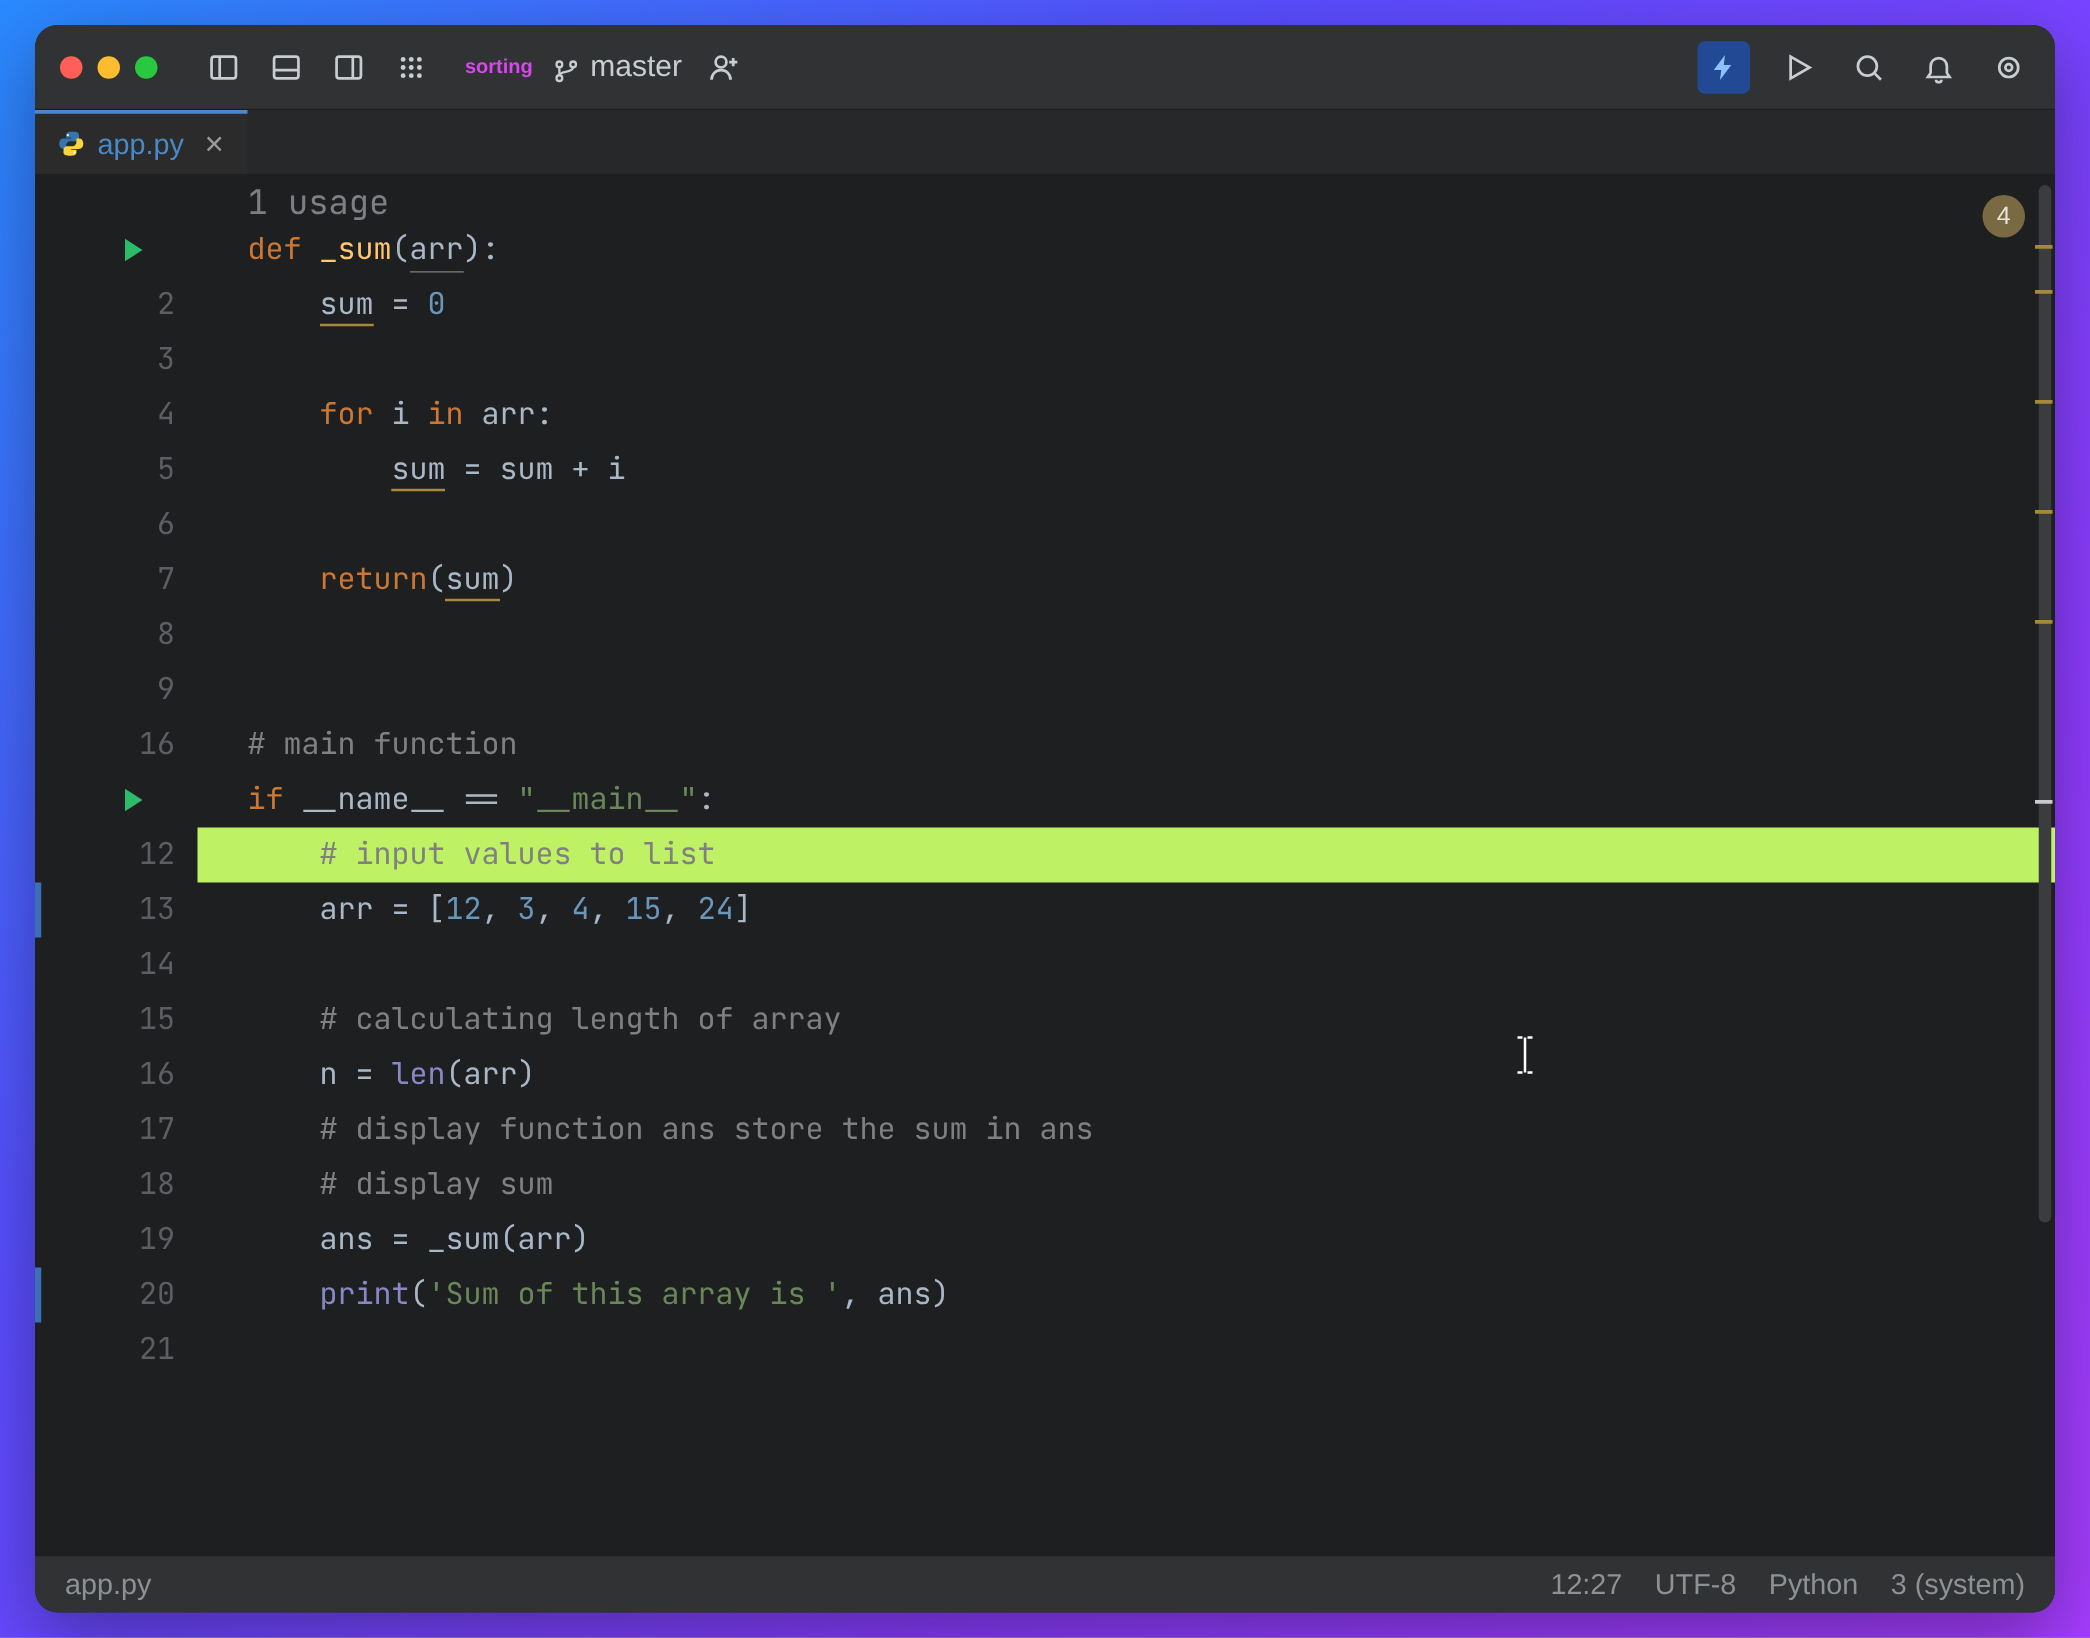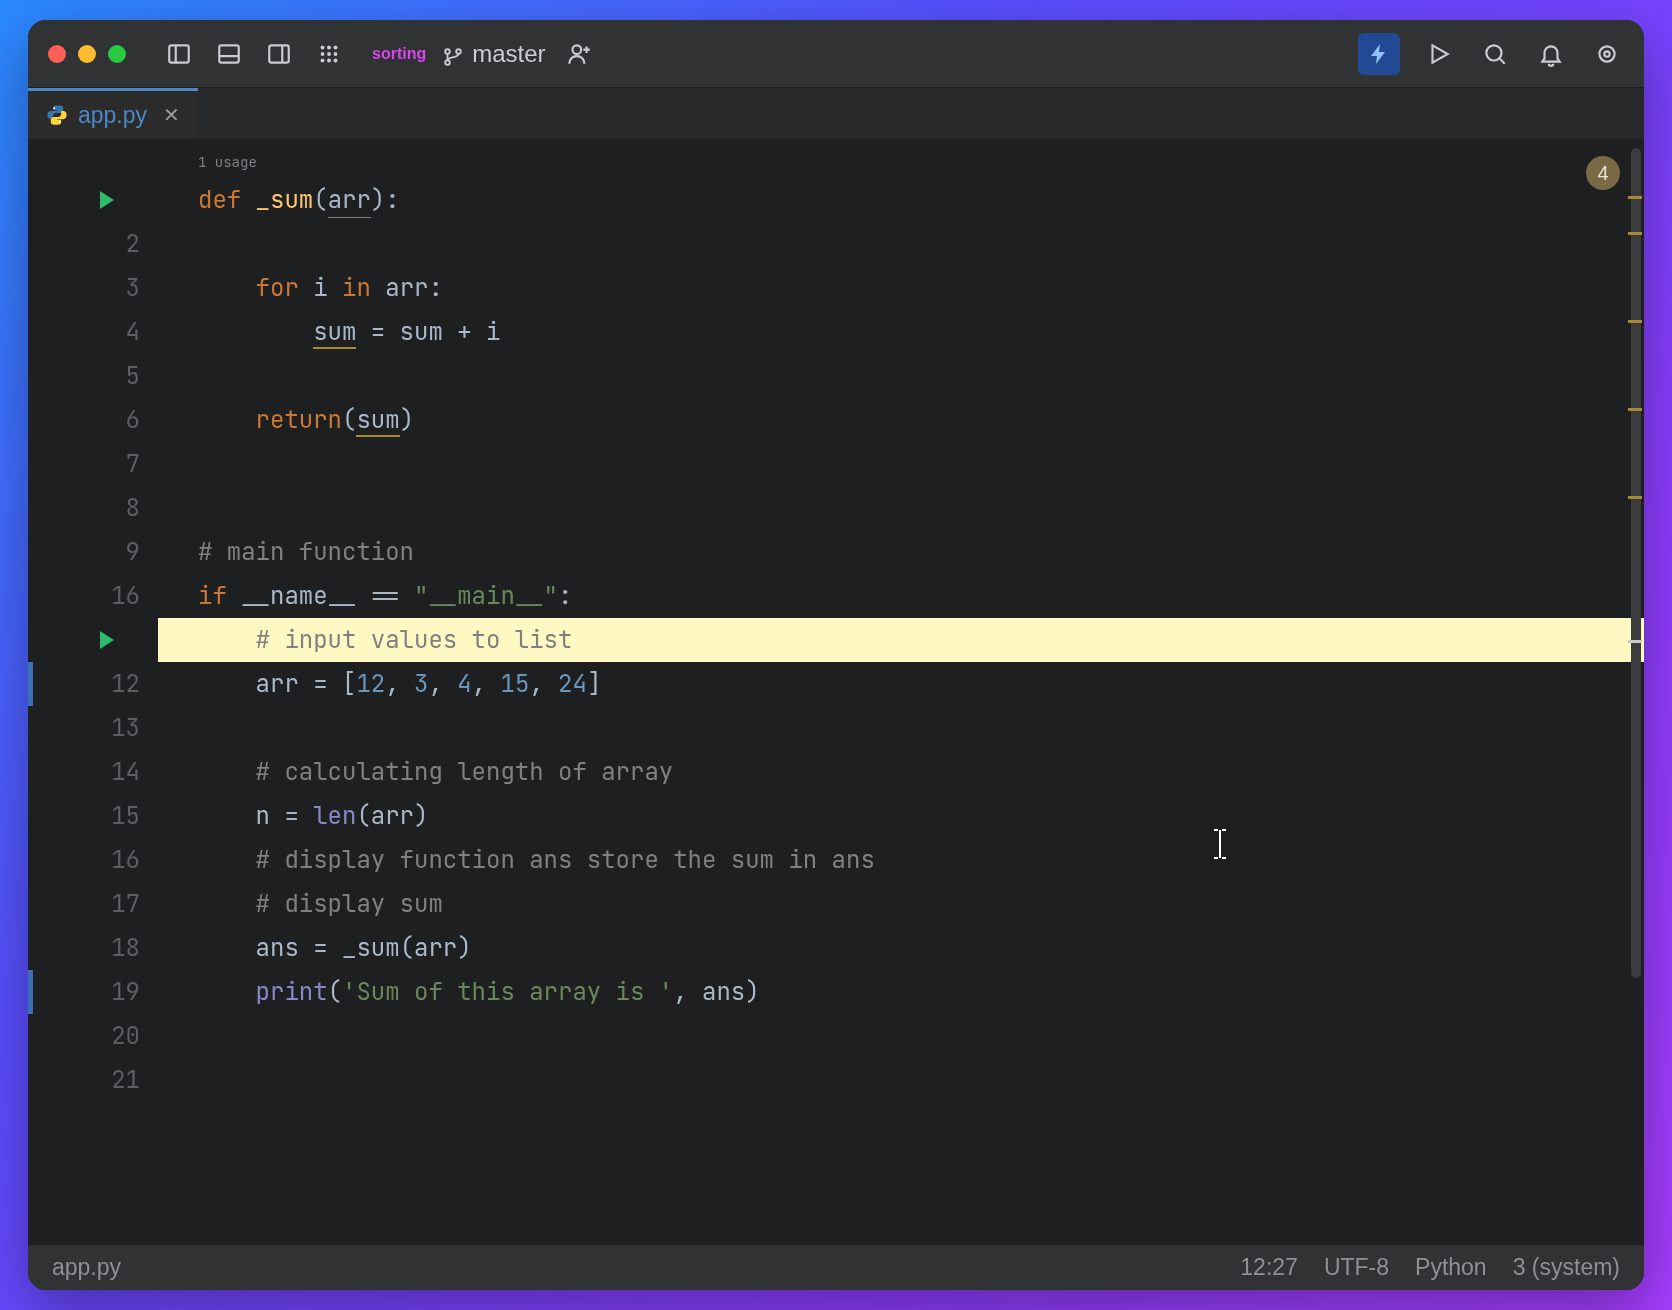--- a/index.html
+++ b/index.html
@@ -92,30 +92,30 @@
   .gutter .ln{ padding-right:18px; height:44px; position:relative;}
   .gutter .run{
     position:absolute; left:72px; top:50%; transform:translateY(-50%);
     width:0;height:0;
     border-left:14px solid #2dbb69;
     border-top:9px solid transparent;
     border-bottom:9px solid transparent;
   }
   .lines{ flex:1 1 auto; padding-top:6px; font-size:24px; line-height:44px; position:relative;}
   .line{ height:44px; white-space:pre; padding-left:40px; position:relative;}
-  .line.cur{ background:#fef9c3;}
+  .line.cur{ background:#bef264;}
   .changebar{ position:absolute; left:-130px; top:0; width:5px; height:100%; background:#3d6fb4;}
   .kw{ color:#cc7832; }
   .fn{ color:#ffc66d; }
   .nm{ color:#6897bb; }
   .str{ color:#6a8759; }
   .cm{ color:#808080; }
   .id{ color:#a9b7c6; }
   .bi{ color:#8888c6; }
-  .usage{ color:#7d7f82; font-size:14px; padding-left:40px; height:32px; line-height:32px;}
+  .usage{ color:#7d7f82; font-size:27px; padding-left:40px; height:32px; line-height:32px;}
   .underline{ border-bottom:1px solid #808080; padding-bottom:2px;}
   .warnu{ border-bottom:2px solid #a68a3a; padding-bottom:0px;}
   .badge{
     position:absolute; top:16px; right:24px;
     background:#7a6a44; color:#e8e3d6;
     width:34px; height:34px; border-radius:17px;
     display:flex; align-items:center; justify-content:center;
     font-size:20px; font-family:-apple-system,sans-serif;
   }
   .scrollbar{
@@ -278,20 +278,21 @@
       <div class="ln">18</div>
       <div class="ln">19</div>
       <div class="ln">20</div>
       <div class="ln">21</div>
     </div>
 
     <div class="lines">
       <div class="usage">1 usage</div>
 
       <div class="line"><span class="kw">def </span><span class="fn">_sum</span><span class="id">(</span><span class="id underline">arr</span><span class="id">):</span></div>
+      <div class="line">    <span class="id warnu">sum</span><span class="id"> = </span><span class="nm">0</span></div>
       <div class="line"></div>
       <div class="line">    <span class="kw">for </span><span class="id">i </span><span class="kw">in </span><span class="id">arr:</span></div>
       <div class="line">        <span class="id warnu">sum</span><span class="id"> = </span><span class="id">sum</span><span class="id"> + i</span></div>
       <div class="line"></div>
       <div class="line">    <span class="kw">return</span><span class="id">(</span><span class="id warnu">sum</span><span class="id">)</span></div>
       <div class="line"></div>
       <div class="line"></div>
       <div class="line"><span class="cm"># main function</span></div>
       <div class="line"><span class="kw">if </span><span class="id">__name__ </span><span class="id">== </span><span class="str">"__main__"</span><span class="id">:</span></div>
       <div class="line cur">    <span class="cm"># input values to list</span></div>

